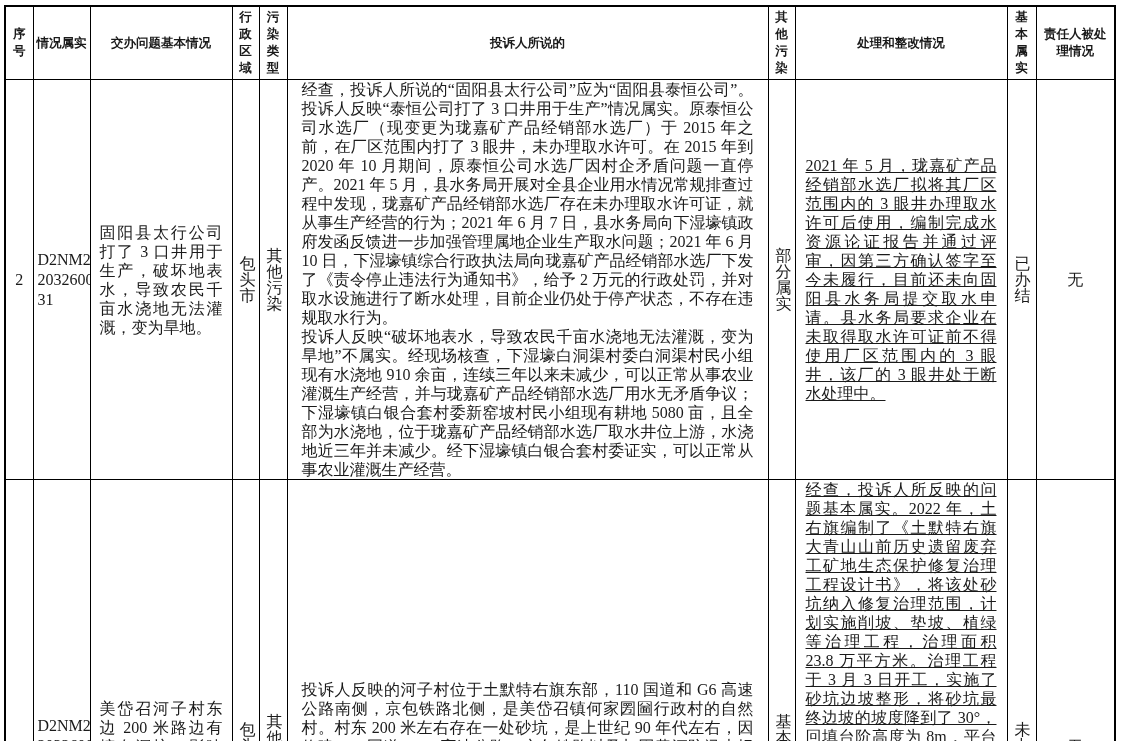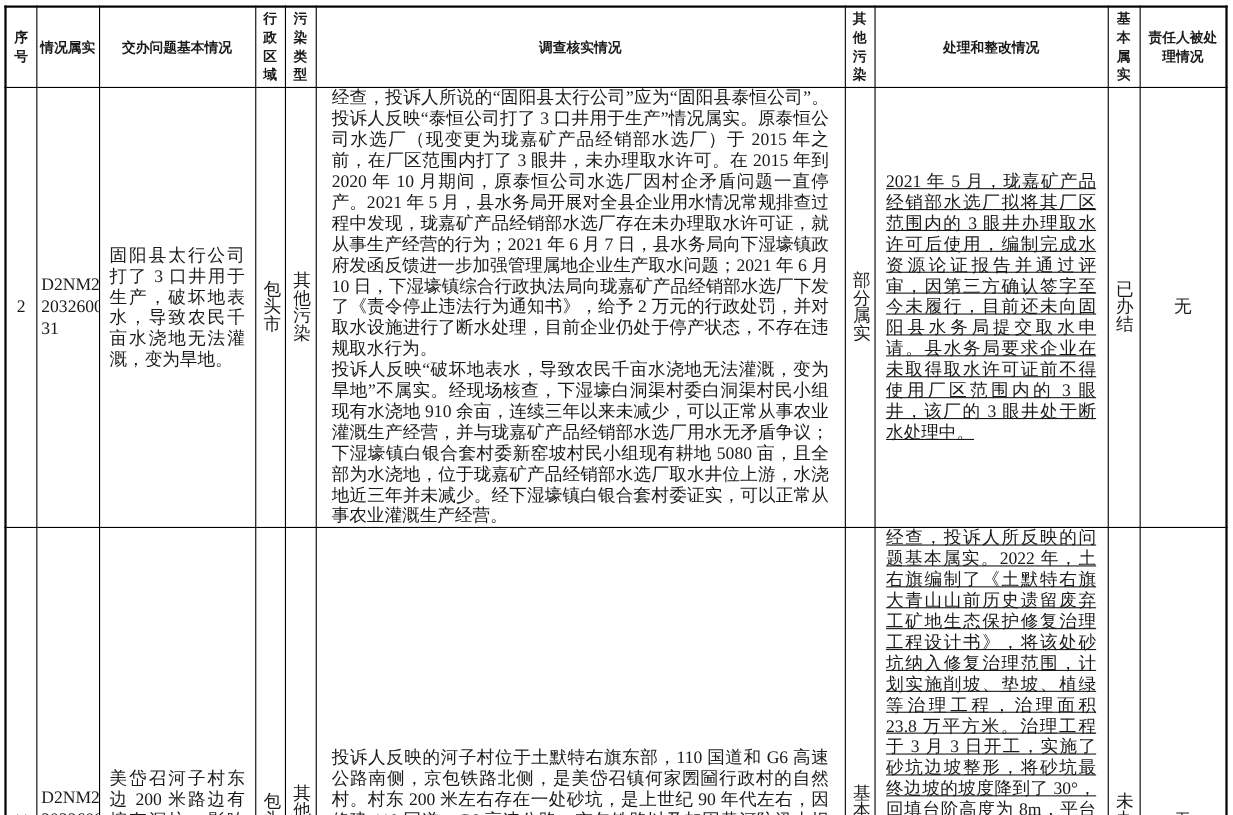--- a/index.html
+++ b/index.html
@@ -98,21 +98,21 @@
       <col style="width:29px">
       <col style="width:79px">
     </colgroup>
     <thead>
       <tr>
         <th>序号</th>
         <th>情况属实</th>
         <th>交办问题基本情况</th>
         <th>行政区域</th>
         <th>污染类型</th>
-        <th>调查核实情况</th>
+        <th>投诉人所说的</th>
         <th>其他污染</th>
         <th>处理和整改情况</th>
         <th>基本属实</th>
         <th>责任人被处理情况</th>
       </tr>
     </thead>
     <tbody>
       <tr class="row-10">
         <td class="c-seq">2</td>
         <td class="c-caseno">D2NM202 2032600 31</td>

